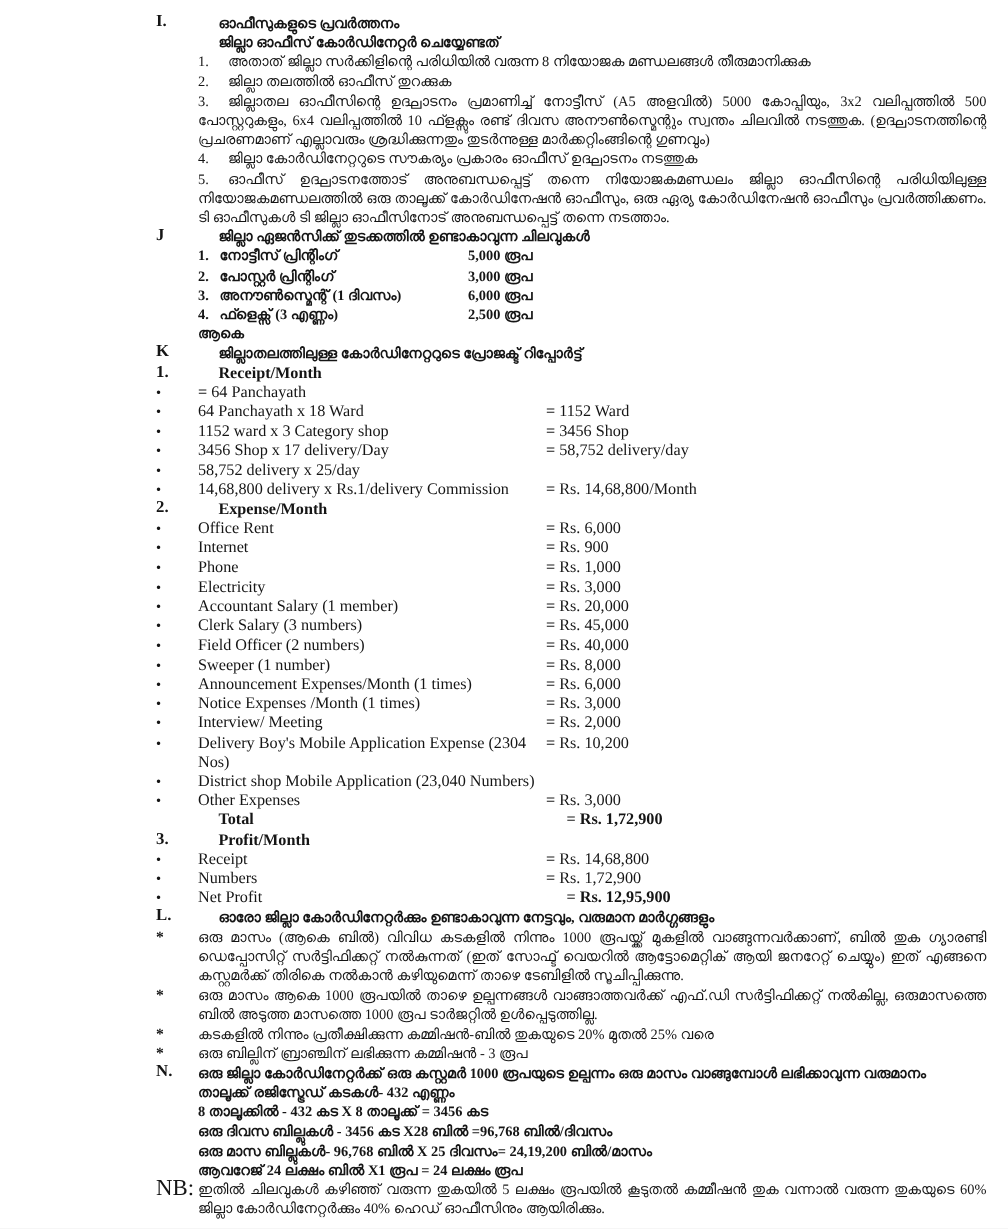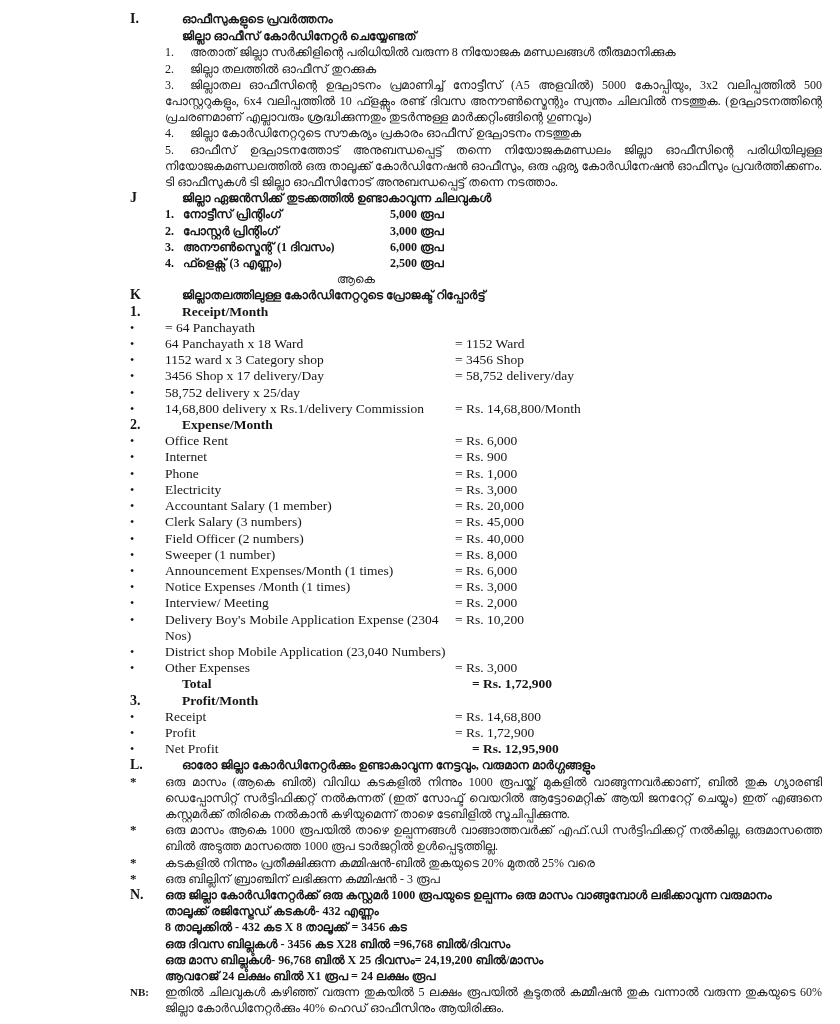--- a/index.html
+++ b/index.html
@@ -15,28 +15,28 @@
     overflow:hidden;
     line-height:16.2px;
   }
   .ml { font-size:12px; }
   .en { font-size:13.5px; }
   .b  { font-weight:bold;margin-left:17px; }
   .row { min-height:16.2px; }
   
   .sec { display:grid; grid-template-columns:35px 1fr; }
   .mk  { font-weight:bold; font-size:14px; }
-  .mk-nb { font-weight:bold; font-size:11px; }
+  .mk-nb { font-weight:normal; font-size:19px; }
   .indent { margin-left:35px; }
   
   .ipara { margin:0 0 0 35px; text-align:justify; }
   .inum  { display:inline-block; width:25px; }
   
   .jrow   { margin-left:35px; display:grid; grid-template-columns:18px 207px auto; font-weight:600; }
-  .jtotal { margin-left:20px; display:grid; grid-template-columns:225px auto; font-weight:normal;text-align:right; }
+  .jtotal { margin-left:35px; display:grid; grid-template-columns:225px auto; font-weight:bold; }
   
   .brow { display:grid; grid-template-columns:35px 290px auto; }
   .bu   { font-size:12px; }
   
   .lrow { display:grid; grid-template-columns:35px 1fr; }
   .just { margin:0; text-align:justify; }
   .star { font-size:13px; font-weight:bold; }
   
   .nline { margin-left:35px; font-weight:700; }
 </style>
@@ -207,21 +207,21 @@
     <span class="mk en">3.</span>
     <span class="en b">Profit/Month</span>
   </div>
   <div class="row brow en">
     <span class="bu">•</span>
     <span>Receipt</span>
     <span>= Rs. 14,68,800</span>
   </div>
   <div class="row brow en">
     <span class="bu">•</span>
-    <span>Profit</span>
+    <span>Numbers</span>
     <span>= Rs. 1,72,900</span>
   </div>
   <div class="row brow en">
     <span class="bu">•</span>
     <span>Net Profit</span>
     <span class="b">= Rs. 12,95,900</span>
   </div>
 
   <div class="row sec">
     <span class="mk">L.</span>

